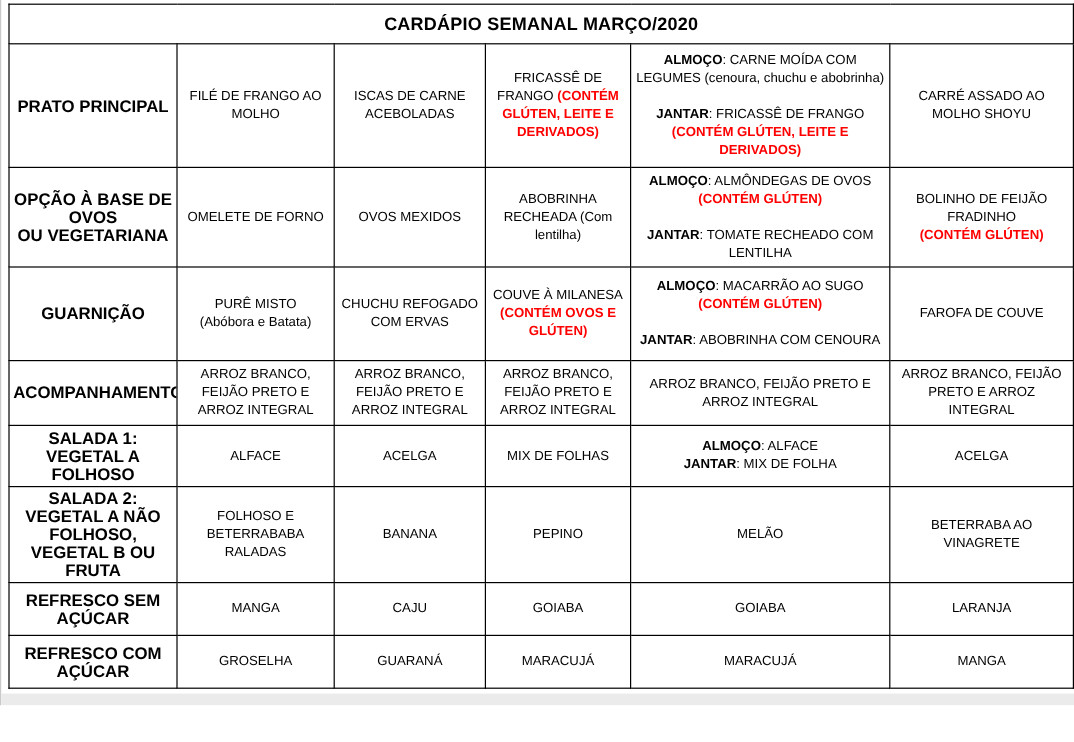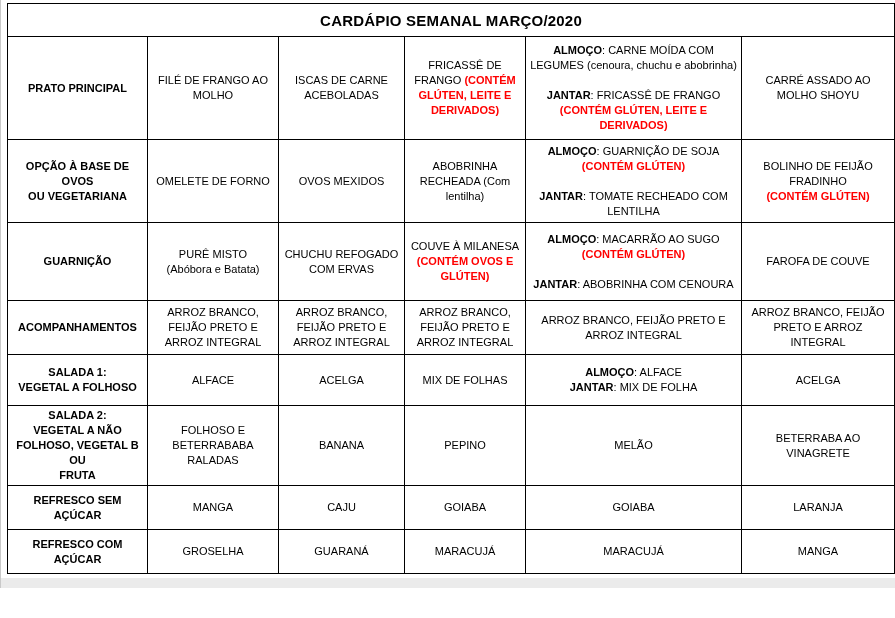--- a/index.html
+++ b/index.html
@@ -32,21 +32,21 @@
     font-weight: bold;
     height: 33px;
     letter-spacing: 0.2px;
   }
   tr.header-row th {
     font-size: 11.5px;
     font-weight: bold;
     height: 32px;
   }
   td.rowlabel {
-    font-size: 11px;
+    font-size: 14px;
     font-weight: bold;
     white-space: pre-line;
     line-height: 15px;
   }
   td.cell {
     font-size: 11px;
     line-height: 15px;
   }
   td.cell .par { min-height: 15px; }
   td.cell span.b { font-weight: bold; }
@@ -104,21 +104,21 @@
         <td class="cell">
             <div class="par"><span>OMELETE DE FORNO</span></div>
           </td>
         <td class="cell">
             <div class="par"><span>OVOS MEXIDOS</span></div>
           </td>
         <td class="cell">
             <div class="par"><span>ABOBRINHA RECHEADA (Com lentilha)</span></div>
           </td>
         <td class="cell">
-            <div class="par"><span class="b">ALMOÇO</span><span>: GUARNIÇÃO DE SOJA</span></div>
+            <div class="par"><span class="b">ALMOÇO</span><span>: ALMÔNDEGAS DE OVOS</span></div>
             <div class="par"><span class="b r">(CONTÉM GLÚTEN)</span></div>
             <div class="par"></div>
             <div class="par"><span class="b">JANTAR</span><span>: TOMATE RECHEADO COM LENTILHA</span></div>
           </td>
         <td class="cell">
             <div class="par"><span>BOLINHO DE FEIJÃO FRADINHO</span></div>
             <div class="par"><span class="b r">(CONTÉM GLÚTEN)</span></div>
           </td>
       </tr>
       <tr style="height:78px">

